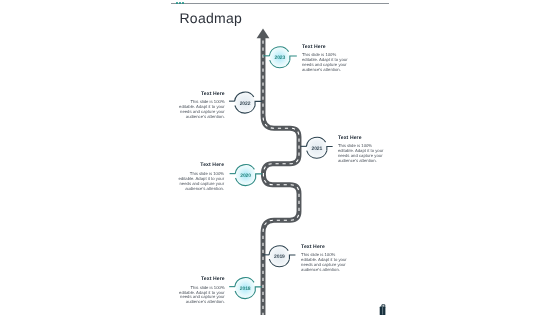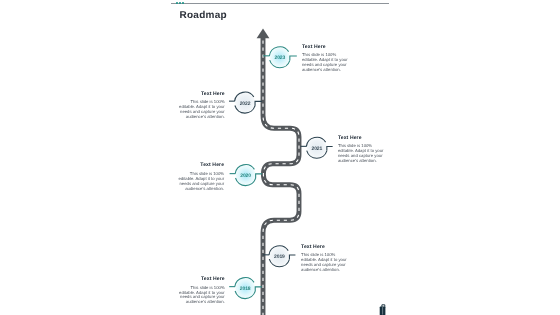--- a/index.html
+++ b/index.html
@@ -6,21 +6,21 @@
   body{width:560px;height:315px;overflow:hidden;font-family:"Liberation Sans",sans-serif;-webkit-font-smoothing:antialiased;text-rendering:geometricPrecision;}
   .slide{position:relative;width:560px;height:315px;background:#fff;overflow:hidden;}
   .tb,.title{will-change:opacity;}
   svg.scene text{paint-order:stroke;}
   .rule{position:absolute;left:170.6px;top:3.3px;width:218.7px;height:0.9px;background:#8e949a;}
   .dots{position:absolute;left:176px;top:2.3px;}
   .dot{position:absolute;top:0;width:2px;height:2.1px;border-radius:50%;background:#169184;}
   .dot:nth-child(1){left:0;}
   .dot:nth-child(2){left:3.1px;}
   .dot:nth-child(3){left:6.2px;}
-  .title{position:absolute;left:179.5px;top:9.9px;font-size:10px;font-weight:700;color:#2b3039;letter-spacing:0.25px;}
+  .title{position:absolute;left:179.5px;top:9.9px;font-size:14px;font-weight:400;color:#2b3039;letter-spacing:0.25px;}
   svg.scene{position:absolute;left:0;top:0;pointer-events:none;}
   .tb{position:absolute;width:46px;}
   .tb .h{font-size:5.1px;font-weight:700;color:#16212d;margin-bottom:3.6px;line-height:5.2px;letter-spacing:.1px;}
   .tb .p{font-size:4.25px;color:#4a515a;line-height:4.9px;}
   .tb.r{text-align:right;}
   .tb.r .p{text-align:right;}
 </style>
 </head>
 <body>
 

